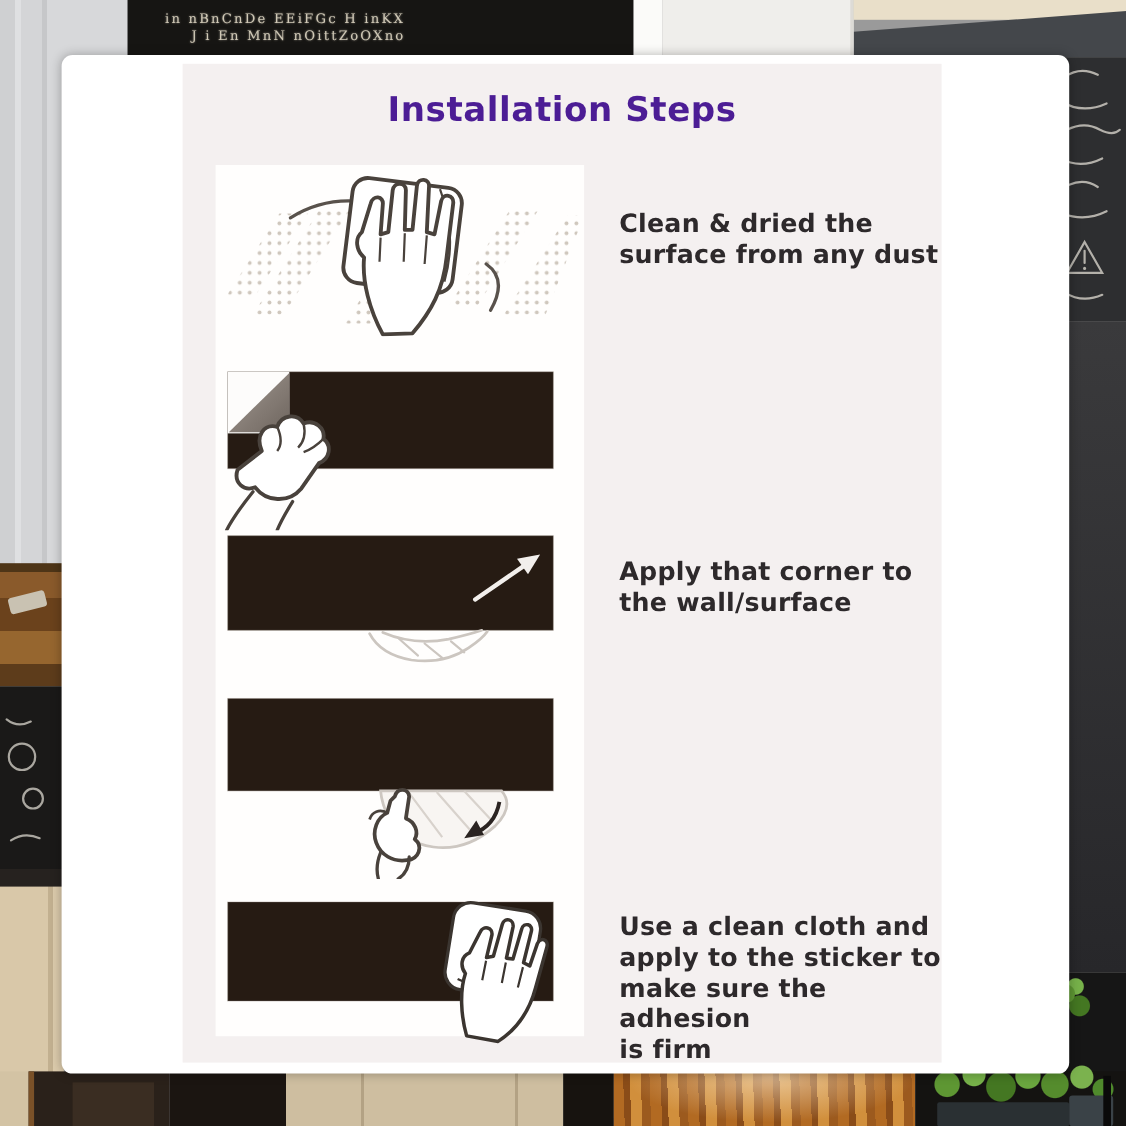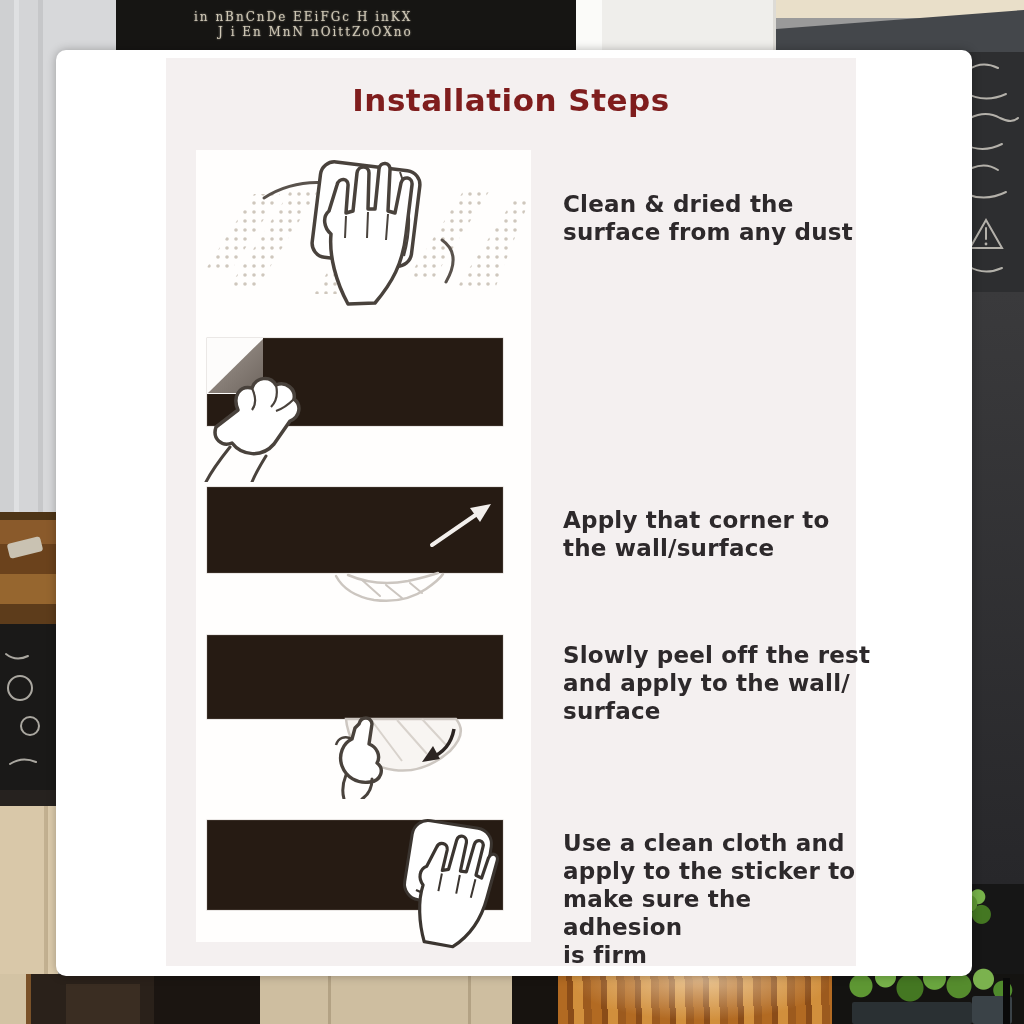--- a/index.html
+++ b/index.html
@@ -59,28 +59,28 @@
     radial-gradient(circle at 30% 35%,#5e9733 0 8px,transparent 9px),
     radial-gradient(circle at 65% 60%,#447722 0 9px,transparent 10px),
     radial-gradient(circle at 55% 20%,#77b24a 0 7px,transparent 8px);}
   .bg-pole{left:1003px;top:978px;width:7px;height:46px;background:#0a0a0a;}
 
   
   .card{left:56px;top:50px;width:916px;height:926px;background:#ffffff;border-radius:10px;
     box-shadow:0 0 10px rgba(0,0,0,.28);}
   .inner-panel{left:166px;top:58px;width:690px;height:908px;background:#f4f0f0;}
   .page-title{left:166px;top:82px;width:690px;text-align:center;
-    font-size:31px;font-weight:700;color:#7f1d1d;letter-spacing:.5px;}
+    font-size:31px;font-weight:700;color:#4c1d95;letter-spacing:.5px;}
   .illustration-column{left:196px;top:150px;width:335px;height:792px;background:#fffefd;}
 
   .illus{width:335px;}
   .step-text{left:550px;width:312px;font-size:23px;font-weight:700;color:#2d292b;
     line-height:28px;letter-spacing:.2px;white-space:pre-line;margin-left:13px;}
 
-  .chalk-line{display:block;white-space:nowrap;margin-left:44px;}
+  .chalk-line{display:block;white-space:nowrap;}
   .chalk-line.l2{padding-left:24px;}
 </style>
 </head>
 <body>
 
 <div id="canvas">
 
   <div class="abs bg-wall-left"></div>
   <div class="abs bg-board-topleft">
     <span class="chalk-line">in nBnCnDe EEiFGc H  inKX</span>
@@ -212,21 +212,18 @@
     <g transform="translate(224,16) rotate(8)">
       <path d="M20,112 C12,94 8,72 11,56 C5,50 5,41 12,37 L19,17 C21,10 30,11 30,18 L28,39 L34,37 L38,7 C39,0 48,1 48,8 L46,37 L52,37 L56,9 C57,2 66,3 65,10 L62,39 L68,41 L72,20 C74,13 82,15 81,22 L76,60 C73,85 63,101 49,113 Z" fill="#ffffff" stroke="#3b3530" stroke-width="3.2" stroke-linejoin="round"></path>
       <path d="M28,42 L27,60 M46,41 L45,60 M62,43 L60,62" stroke="#3b3530" stroke-width="2" fill="none"></path>
     </g>
   </svg>
 
   <div class="abs step-text" style="top:190px;">Clean &amp; dried the
 surface from any dust</div>
   <div class="abs step-text" style="top:506px;">Apply that corner to
 the wall/surface</div>
-  <div class="abs step-text" style="top:641px;">Slowly peel off the rest
-and apply to the wall/
-surface</div>
   <div class="abs step-text" style="top:829px;">Use a clean cloth and
 apply to the sticker to
 make sure the adhesion
 is firm</div>
 
 </div>
 
 </body></html>

